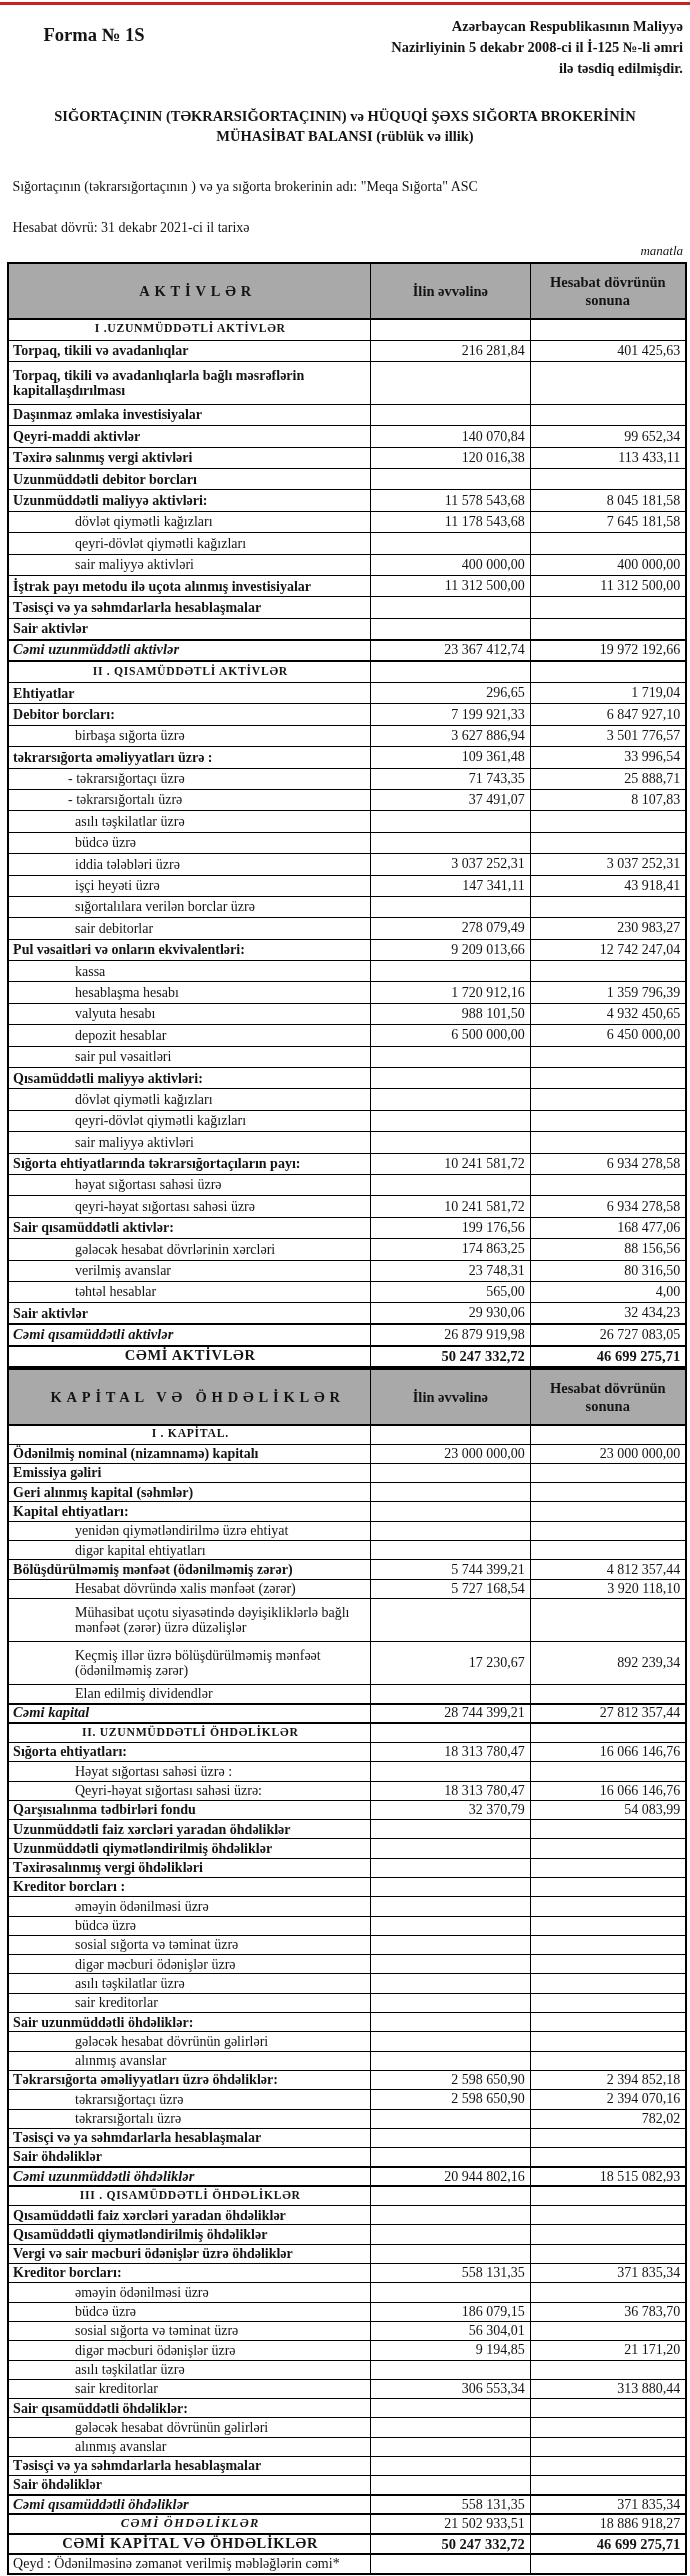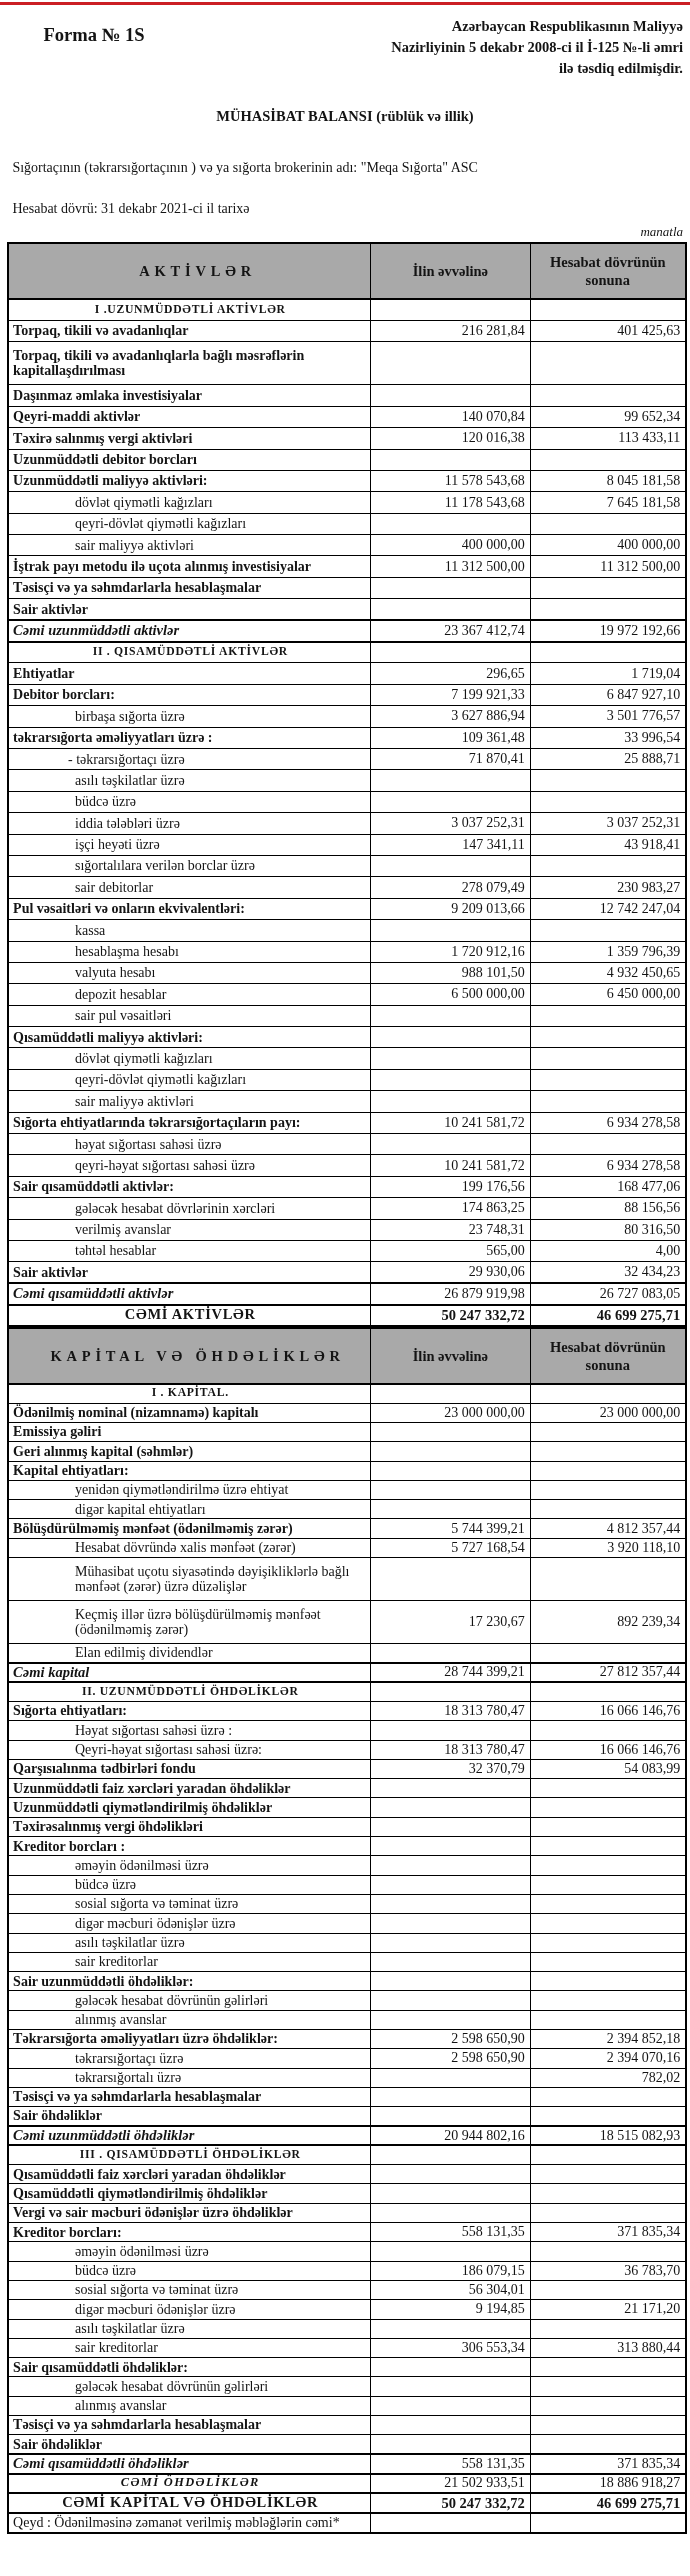--- a/index.html
+++ b/index.html
@@ -58,20 +58,21 @@
 <div class="header-wrap">
   <div class="form-label">Forma № 1S</div>
   <div class="approval">
     <div>Azərbaycan Respublikasının Maliyyə</div>
     <div>Nazirliyinin  5 dekabr 2008-ci il İ-125 №-li əmri</div>
     <div>ilə təsdiq edilmişdir.</div>
   </div>
 </div>
 
 <div class="doc-title">
+  <div>SIĞORTAÇININ (TƏKRARSIĞORTAÇININ) və HÜQUQİ ŞƏXS SIĞORTA BROKERİNİN</div>
   <div>MÜHASİBAT BALANSI (rüblük və illik)</div>
 </div>
 
 <div class="company-line">Sığortaçının (təkrarsığortaçının ) və ya sığorta brokerinin adı: "Meqa Sığorta" ASC</div>
 <div class="period-line">Hesabat dövrü: 31 dekabr 2021-ci il tarixə</div>
 <div class="manat-note">manatla</div>
 
 <table class="balance assets">
   <colgroup>
       <col class="c-label">
@@ -181,22 +182,27 @@
         <td class="val">3 627 886,94</td>
         <td class="val">3 501 776,57</td>
       </tr>
       <tr class="r style-subbold">
         <td class="label">təkrarsığorta əməliyyatları üzrə :</td>
         <td class="val">109 361,48</td>
         <td class="val">33 996,54</td>
       </tr>
       <tr class="r style-subdash">
         <td class="label">- təkrarsığortaçı üzrə</td>
-        <td class="val">71 870,41</td>
+        <td class="val">71 743,35</td>
         <td class="val">25 888,71</td>
+      </tr>
+      <tr class="r style-subdash">
+        <td class="label">- təkrarsığortalı üzrə</td>
+        <td class="val">37 491,07</td>
+        <td class="val">8 107,83</td>
       </tr>
       <tr class="r style-sub">
         <td class="label">asılı təşkilatlar üzrə</td>
         <td class="val"></td>
         <td class="val"></td>
       </tr>
       <tr class="r style-sub">
         <td class="label">büdcə üzrə</td>
         <td class="val"></td>
         <td class="val"></td>

